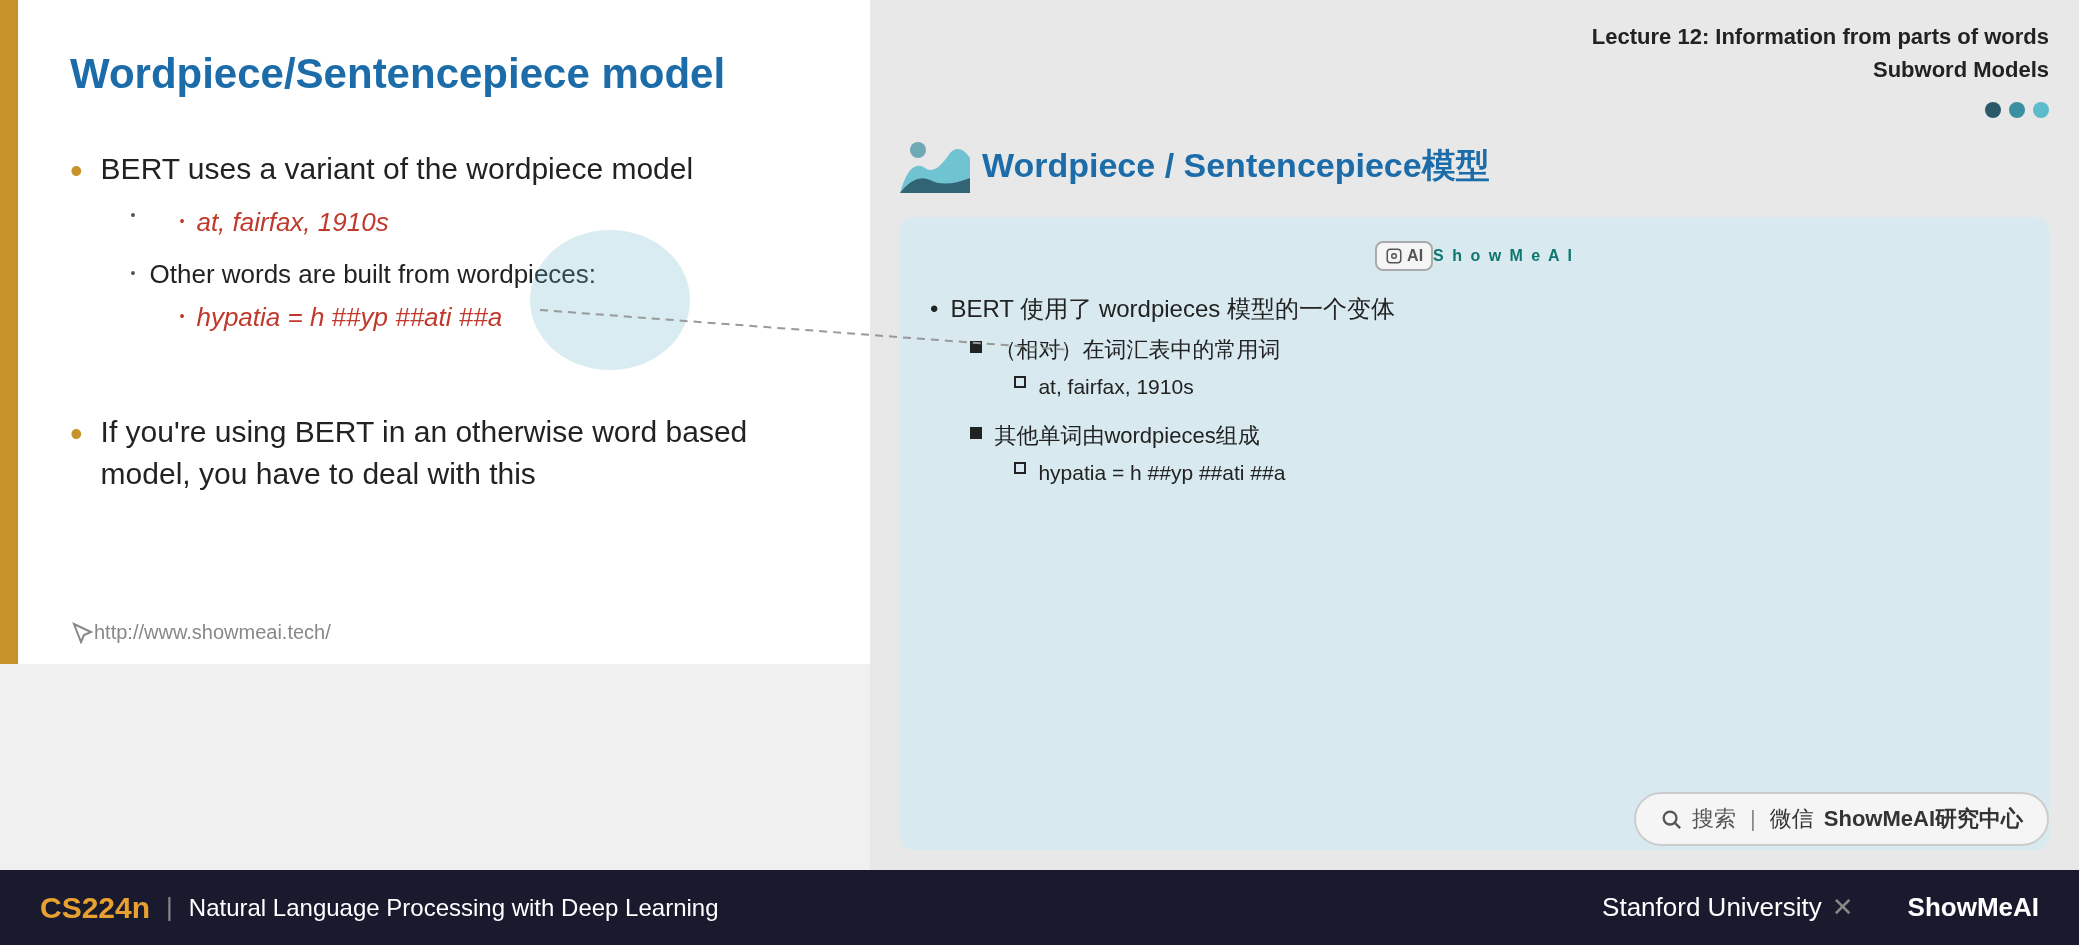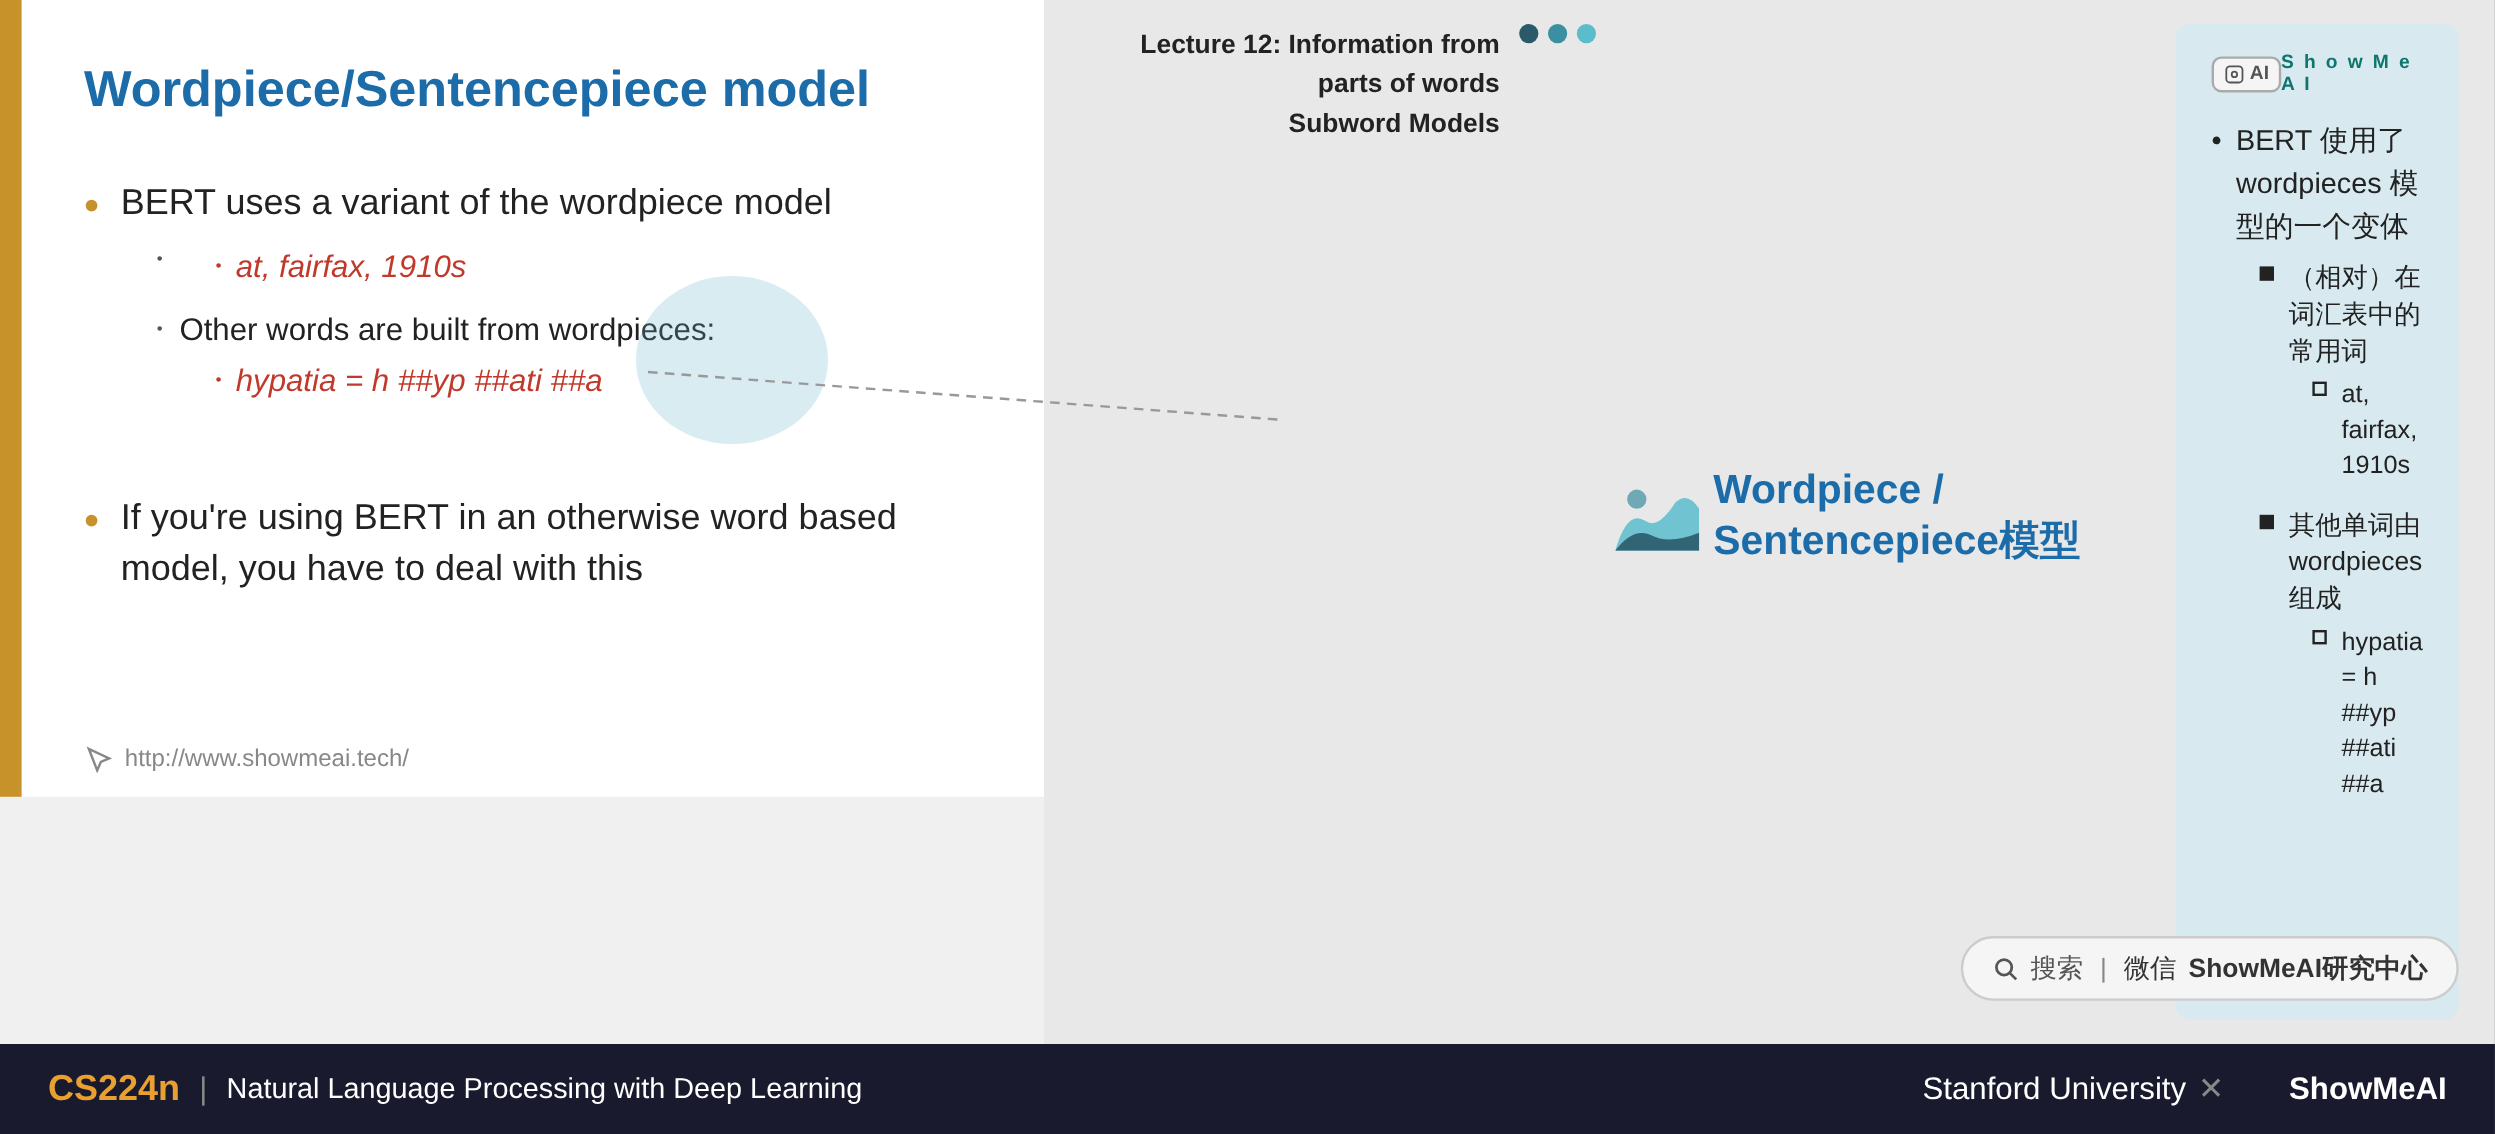--- a/index.html
+++ b/index.html
@@ -122,31 +122,31 @@
     }
 
     .slide-footer {
       position: absolute;
       bottom: 20px;
       left: 70px;
       color: #888;
       font-size: 20px;
       display: flex;
       align-items: center;
-      gap: 10px;
     }
 
     
     .right-panel {
       flex: 1;
       height: 870px;
       background: #e8e8e8;
       padding: 20px 30px 20px 30px;
       position: relative;
       display: flex;
+      flex-direction: column;
       gap: 16px;
     }
 
     .lecture-header {
       text-align: right;
       font-size: 22px;
       color: #222;
       font-weight: bold;
       line-height: 1.5;
     }
@@ -281,21 +281,21 @@
       border: 2px solid #222;
       background: transparent;
       margin-right: 12px;
       margin-top: 4px;
       flex-shrink: 0;
     }
 
     
     .search-bar {
       position: absolute;
-      bottom: 36px;
+      bottom: 24px;
       right: 30px;
       background: #f5f5f5;
       border: 2px solid #ccc;
       border-radius: 30px;
       padding: 10px 24px;
       display: flex;
       align-items: center;
       gap: 10px;
       font-size: 22px;
       color: #333;

